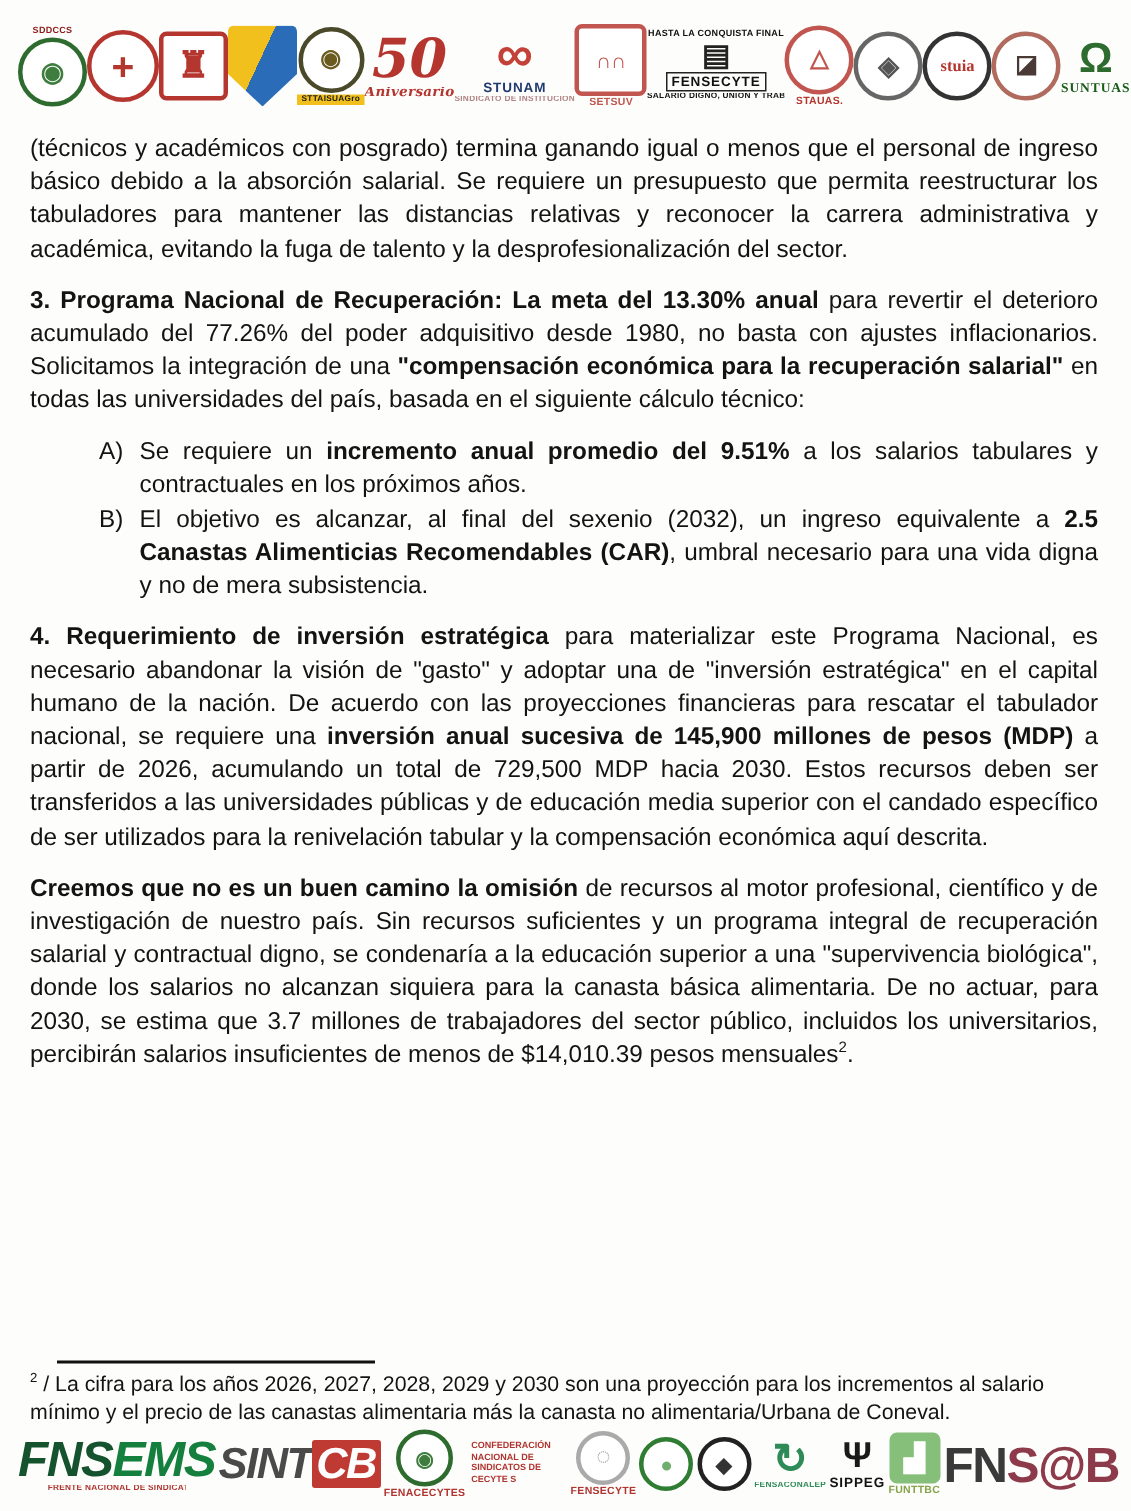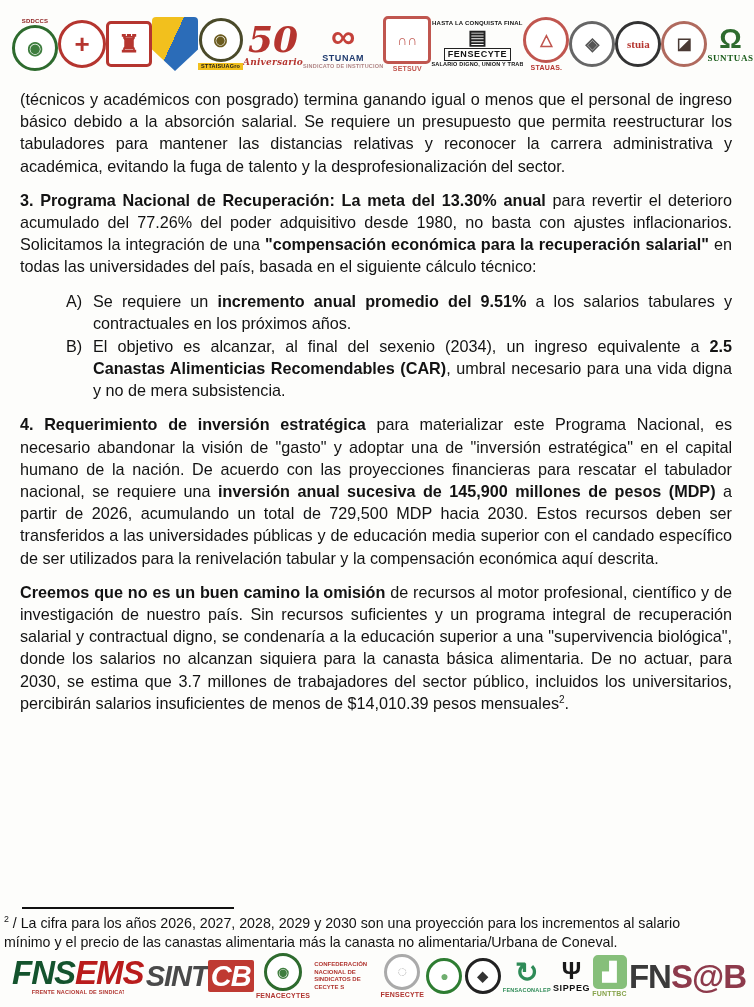--- a/index.html
+++ b/index.html
@@ -33,21 +33,21 @@
   
   .bodytext{padding:8px 22px 0 20px;font-size:16.2px;line-height:1.37;text-align:justify;}
   p.para{margin:0 0 12px;}
   .b{font-weight:bold;}
   sup{font-size:.62em;line-height:0;}
   .list{margin:0 0 12px 46px;}
   .list-item{display:flex;margin:0 0 1px;}
   .list-marker{width:27px;flex:none;}
   .list-text{flex:1;text-align:justify;}
   
-  .footnote{position:absolute;left:4px;right:26px;bottom:56px;}
+  .footnote{position:absolute;left:20px;right:26px;bottom:56px;}
   .footnote-rule{width:212px;border-top:2px solid #111;margin:0 0 5px 18px;}
   .footnote-text{font-size:14.2px;line-height:1.3;text-align:left;}
 </style>
 </head>
 <body>
 
 <div class="page">
 
   <div id="top-logos" class="logo-band top-band">
       <div class="logo">
@@ -155,37 +155,37 @@
     <p class="para"><span>(técnicos y académicos con posgrado) termina ganando igual o menos que el personal de ingreso básico debido a la absorción salarial. Se requiere un presupuesto que permita reestructurar los tabuladores para mantener las distancias relativas y reconocer la carrera administrativa y académica, evitando la fuga de talento y la desprofesionalización del sector.</span></p>
     <p class="para"><span class="b">3. Programa Nacional de Recuperación: La meta del 13.30% anual </span><span>para revertir el deterioro acumulado del 77.26% del poder adquisitivo desde 1980, no basta con ajustes inflacionarios. Solicitamos la integración de una </span><span class="b">"compensación económica para la recuperación salarial" </span><span>en todas las universidades del país, basada en el siguiente cálculo técnico:</span></p>
 
     <div class="list">
       <div class="list-item">
         <span class="list-marker">A)</span>
         <span class="list-text"><span>Se requiere un </span><span class="b">incremento anual promedio del 9.51% </span><span>a los salarios tabulares y contractuales en los próximos años.</span></span>
       </div>
       <div class="list-item">
         <span class="list-marker">B)</span>
-        <span class="list-text"><span>El objetivo es alcanzar, al final del sexenio (2034), un ingreso equivalente a </span><span class="b">2.5 Canastas Alimenticias Recomendables (CAR)</span><span>, umbral necesario para una vida digna y no de mera subsistencia.</span></span>
+        <span class="list-text"><span>El objetivo es alcanzar, al final del sexenio (2032), un ingreso equivalente a </span><span class="b">2.5 Canastas Alimenticias Recomendables (CAR)</span><span>, umbral necesario para una vida digna y no de mera subsistencia.</span></span>
       </div>
     </div>
 
     <p class="para"><span class="b">4. Requerimiento de inversión estratégica </span><span>para materializar este Programa Nacional, es necesario abandonar la visión de "gasto" y adoptar una de "inversión estratégica" en el capital humano de la nación. De acuerdo con las proyecciones financieras para rescatar el tabulador nacional, se requiere una </span><span class="b">inversión anual sucesiva de 145,900 millones de pesos (MDP) </span><span>a partir de 2026, acumulando un total de 729,500 MDP hacia 2030. Estos recursos deben ser transferidos a las universidades públicas y de educación media superior con el candado específico de ser utilizados para la renivelación tabular y la compensación económica aquí descrita.</span></p>
     <p class="para"><span class="b">Creemos que no es un buen camino la omisión </span><span>de recursos al motor profesional, científico y de investigación de nuestro país. Sin recursos suficientes y un programa integral de recuperación salarial y contractual digno, se condenaría a la educación superior a una "supervivencia biológica", donde los salarios no alcanzan siquiera para la canasta básica alimentaria. De no actuar, para 2030, se estima que 3.7 millones de trabajadores del sector público, incluidos los universitarios, percibirán salarios insuficientes de menos de $14,010.39 pesos mensuales</span><sup>2</sup><span>.</span></p>
   </div>
 
   <div class="footnote">
     <div class="footnote-rule"></div>
     <div class="footnote-text"><sup>2</sup><span> / La cifra para los años 2026, 2027, 2028, 2029 y 2030 son una proyección para los incrementos al salario mínimo y el precio de las canastas alimentaria más la canasta no alimentaria/Urbana de Coneval.</span></div>
   </div>
 
   <div id="bottom-logos" class="logo-band bottom-band">
       <div class="logo">
         <div class="logo">
-          <div class="wordmark it" style="font-size: 33px;"><span style="color: #14532d;">FNS</span><span style="color: #b91c1c; font-style: italic;">EMS</span></div>
+          <div class="wordmark it" style="font-size: 33px;"><span style="color: #14532d;">FNS</span><span style="color: #15803d; font-style: italic;">EMS</span></div>
           <div class="logo-sub" style="color: rgb(176, 53, 48); font-size: 5.5px;">FRENTE NACIONAL DE SINDICATOS DE EDUCACIÓN MEDIA SUPERIOR</div>
         </div>
       </div>
       <div class="logo">
         <div class="logo">
           <div class="wordmark it" style="font-size: 29px;"><span style="color: rgb(74, 74, 74);">SINT</span><span class="boxed" style="color: rgb(255, 255, 255); background: rgb(191, 58, 50);">CB</span></div>
         </div>
       </div>
       <div class="logo logo-row">
         <div class="logo">

